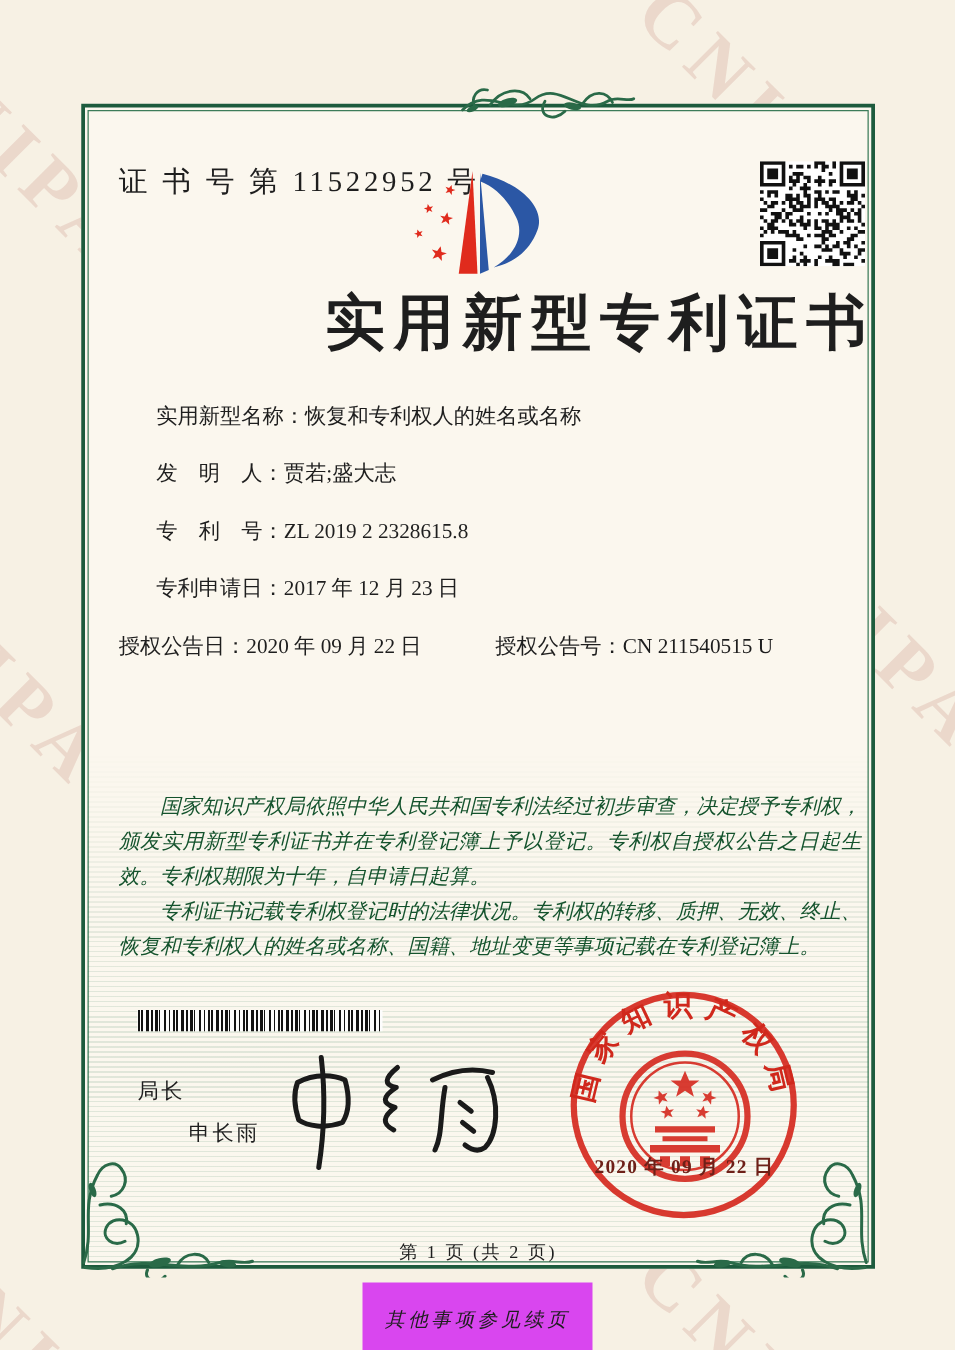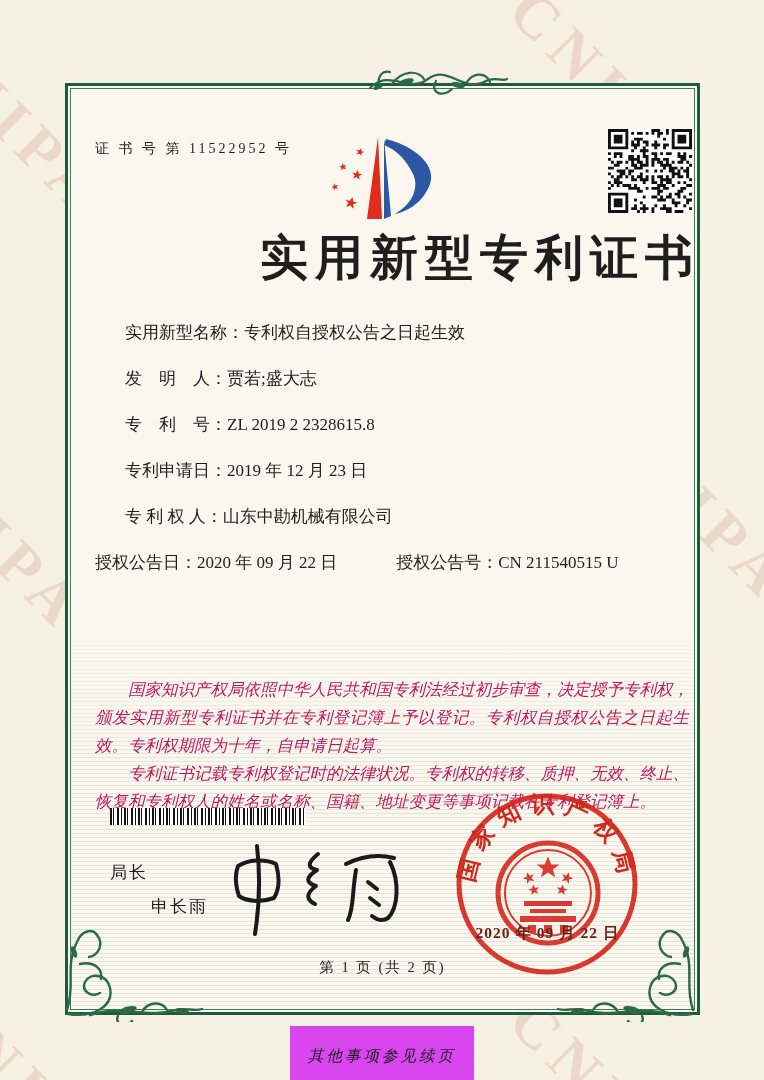--- a/index.html
+++ b/index.html
@@ -12,46 +12,46 @@
   .wm.faint{color:rgba(205,152,140,0.16);}
   
   .frame{position:absolute;left:65px;top:83px;width:635px;height:932px;
          box-sizing:border-box;border:3px solid #1d5b3d;background:#fbf7ee;}
   .frame-inner{position:absolute;inset:2px;border:1px solid #3d7c5a;}
   .guilloche{position:absolute;left:70px;top:600px;width:625px;height:410px;
       background:repeating-linear-gradient(0deg,rgba(35,110,70,0.12) 0 1px,rgba(0,0,0,0) 1px 4px);
       -webkit-mask-image:linear-gradient(to bottom,transparent 0,#000 45%);
       mask-image:linear-gradient(to bottom,transparent 0,#000 45%);}
   
-  .cert-no{position:absolute;left:95px;top:140px;font-size:14px;letter-spacing:3px;font-family:Liberation Serif, serif;}
+  .cert-no{position:absolute;left:95px;top:130px;font-size:23px;letter-spacing:3px;font-family:Liberation Serif, serif;}
   .title{position:absolute;left:65px;top:226px;width:635px;text-align:right;
          font-size:48px;font-weight:bold;letter-spacing:7px;}
   
   .fields{position:absolute;left:95px;top:321px;width:600px;font-size:17px;}
   .field-row{height:23px;margin-bottom:23px;white-space:nowrap;}
   .field-label{display:inline-block;margin-left:30px;}
   .grant-row span.col1{display:inline-block;width:297px;}
   
   .paras{position:absolute;left:95px;top:631px;width:594px;font-size:16.5px;
-         line-height:28px;font-style:italic;text-align:justify;color:#be185d;margin-top:45px;}
+         line-height:28px;font-style:italic;text-align:justify;color:#14532d;}
   .paras p{margin:0;text-indent:2em;}
   
   .barcode{position:absolute;left:110px;top:808px;width:196px;height:17px;
     background:repeating-linear-gradient(90deg,#121212 0 2px,#fdfdfd 2px 3px,#121212 3px 4px,
       #fdfdfd 4px 7px,#121212 7px 9px,#fdfdfd 9px 11px,#121212 11px 12px,#fdfdfd 12px 14px);}
   
   .signer-title{position:absolute;left:110px;top:861px;font-size:17px;letter-spacing:2px;}
   .signer-name{position:absolute;left:110px;top:895px;font-size:17px;letter-spacing:2px;margin-left:41px;}
   .signature{position:absolute;left:218px;top:840px;}
   
   .seal{position:absolute;left:452px;top:789px;}
   .seal-date{position:absolute;left:455px;top:923px;width:185px;text-align:center;
              font-size:15.5px;font-weight:bold;color:#6e2018;letter-spacing:1px;}
   
-  .page-info{position:absolute;left:65px;top:958px;width:635px;text-align:center;font-size:14.5px;letter-spacing:2px;}
+  .page-info{position:absolute;left:65px;top:992px;width:635px;text-align:center;font-size:14.5px;letter-spacing:2px;}
   .footer-note{position:absolute;left:50%;top:1026px;transform:translateX(-50%);
                background:#d946ef;padding:20px 18px;font-size:15.5px;font-style:italic;letter-spacing:3px;}
   .flourish{position:absolute;pointer-events:none;}
   .qr{position:absolute;left:608px;top:129px;}
   .logo{position:absolute;left:328px;top:124px;}
 </style>
 </head>
 <body>
 
 <div class="wm" style="left:-50px;top:10px;">CNIPA</div>
@@ -148,33 +148,30 @@
   <g fill="#111">
     <path d="M2 2h3v3h-3z M24 2h3v3h-3z M2 24h3v3h-3z"></path>
     <path class="qmods" d="M15 0h1v1h-1zM16 0h1v1h-1zM17 0h1v1h-1zM20 0h1v1h-1zM8 1h1v1h-1zM10 1h1v1h-1zM11 1h1v1h-1zM13 1h1v1h-1zM15 1h1v1h-1zM17 1h1v1h-1zM18 1h1v1h-1zM20 1h1v1h-1zM17 2h1v1h-1zM9 3h1v1h-1zM10 3h1v1h-1zM11 3h1v1h-1zM19 3h1v1h-1zM8 4h1v1h-1zM10 4h1v1h-1zM12 4h1v1h-1zM13 4h1v1h-1zM16 4h1v1h-1zM8 5h1v1h-1zM9 5h1v1h-1zM10 5h1v1h-1zM13 5h1v1h-1zM15 5h1v1h-1zM16 5h1v1h-1zM17 5h1v1h-1zM19 5h1v1h-1zM20 5h1v1h-1zM9 6h1v1h-1zM12 6h1v1h-1zM16 6h1v1h-1zM19 6h1v1h-1zM8 7h1v1h-1zM11 7h1v1h-1zM12 7h1v1h-1zM13 7h1v1h-1zM0 8h1v1h-1zM2 8h1v1h-1zM3 8h1v1h-1zM4 8h1v1h-1zM12 8h1v1h-1zM15 8h1v1h-1zM16 8h1v1h-1zM18 8h1v1h-1zM20 8h1v1h-1zM21 8h1v1h-1zM24 8h1v1h-1zM26 8h1v1h-1zM2 9h1v1h-1zM4 9h1v1h-1zM7 9h1v1h-1zM8 9h1v1h-1zM10 9h1v1h-1zM12 9h1v1h-1zM13 9h1v1h-1zM16 9h1v1h-1zM24 9h1v1h-1zM25 9h1v1h-1zM26 9h1v1h-1zM28 9h1v1h-1zM0 10h1v1h-1zM7 10h1v1h-1zM8 10h1v1h-1zM9 10h1v1h-1zM10 10h1v1h-1zM13 10h1v1h-1zM15 10h1v1h-1zM16 10h1v1h-1zM17 10h1v1h-1zM19 10h1v1h-1zM20 10h1v1h-1zM25 10h1v1h-1zM26 10h1v1h-1zM1 11h1v1h-1zM3 11h1v1h-1zM4 11h1v1h-1zM6 11h1v1h-1zM8 11h1v1h-1zM10 11h1v1h-1zM11 11h1v1h-1zM13 11h1v1h-1zM15 11h1v1h-1zM17 11h1v1h-1zM18 11h1v1h-1zM20 11h1v1h-1zM22 11h1v1h-1zM24 11h1v1h-1zM25 11h1v1h-1zM27 11h1v1h-1zM2 12h1v1h-1zM3 12h1v1h-1zM8 12h1v1h-1zM9 12h1v1h-1zM11 12h1v1h-1zM12 12h1v1h-1zM13 12h1v1h-1zM15 12h1v1h-1zM18 12h1v1h-1zM19 12h1v1h-1zM20 12h1v1h-1zM21 12h1v1h-1zM28 12h1v1h-1zM0 13h1v1h-1zM1 13h1v1h-1zM6 13h1v1h-1zM9 13h1v1h-1zM10 13h1v1h-1zM11 13h1v1h-1zM19 13h1v1h-1zM21 13h1v1h-1zM22 13h1v1h-1zM23 13h1v1h-1zM25 13h1v1h-1zM27 13h1v1h-1zM3 14h1v1h-1zM4 14h1v1h-1zM5 14h1v1h-1zM7 14h1v1h-1zM8 14h1v1h-1zM13 14h1v1h-1zM16 14h1v1h-1zM18 14h1v1h-1zM21 14h1v1h-1zM22 14h1v1h-1zM24 14h1v1h-1zM26 14h1v1h-1zM27 14h1v1h-1zM0 15h1v1h-1zM4 15h1v1h-1zM5 15h1v1h-1zM7 15h1v1h-1zM11 15h1v1h-1zM22 15h1v1h-1zM23 15h1v1h-1zM24 15h1v1h-1zM27 15h1v1h-1zM1 16h1v1h-1zM3 16h1v1h-1zM4 16h1v1h-1zM6 16h1v1h-1zM8 16h1v1h-1zM10 16h1v1h-1zM11 16h1v1h-1zM13 16h1v1h-1zM15 16h1v1h-1zM17 16h1v1h-1zM18 16h1v1h-1zM20 16h1v1h-1zM22 16h1v1h-1zM24 16h1v1h-1zM25 16h1v1h-1zM27 16h1v1h-1zM2 17h1v1h-1zM3 17h1v1h-1zM8 17h1v1h-1zM9 17h1v1h-1zM11 17h1v1h-1zM12 17h1v1h-1zM13 17h1v1h-1zM15 17h1v1h-1zM18 17h1v1h-1zM19 17h1v1h-1zM20 17h1v1h-1zM21 17h1v1h-1zM28 17h1v1h-1zM0 18h1v1h-1zM2 18h1v1h-1zM3 18h1v1h-1zM4 18h1v1h-1zM12 18h1v1h-1zM15 18h1v1h-1zM16 18h1v1h-1zM18 18h1v1h-1zM20 18h1v1h-1zM21 18h1v1h-1zM24 18h1v1h-1zM26 18h1v1h-1zM1 19h1v1h-1zM3 19h1v1h-1zM5 19h1v1h-1zM6 19h1v1h-1zM7 19h1v1h-1zM9 19h1v1h-1zM17 19h1v1h-1zM18 19h1v1h-1zM19 19h1v1h-1zM22 19h1v1h-1zM27 19h1v1h-1zM28 19h1v1h-1zM0 20h1v1h-1zM7 20h1v1h-1zM8 20h1v1h-1zM9 20h1v1h-1zM10 20h1v1h-1zM13 20h1v1h-1zM15 20h1v1h-1zM16 20h1v1h-1zM17 20h1v1h-1zM19 20h1v1h-1zM20 20h1v1h-1zM25 20h1v1h-1zM26 20h1v1h-1zM10 21h1v1h-1zM11 21h1v1h-1zM17 21h1v1h-1zM18 21h1v1h-1zM24 21h1v1h-1zM25 21h1v1h-1zM17 22h1v1h-1zM21 22h1v1h-1zM23 22h1v1h-1zM24 22h1v1h-1zM28 22h1v1h-1zM12 23h1v1h-1zM15 23h1v1h-1zM16 23h1v1h-1zM18 23h1v1h-1zM20 23h1v1h-1zM21 23h1v1h-1zM24 23h1v1h-1zM26 23h1v1h-1zM9 24h1v1h-1zM17 24h1v1h-1zM18 24h1v1h-1zM19 24h1v1h-1zM22 24h1v1h-1zM27 24h1v1h-1zM28 24h1v1h-1zM11 25h1v1h-1zM22 25h1v1h-1zM23 25h1v1h-1zM24 25h1v1h-1zM27 25h1v1h-1zM9 26h1v1h-1zM12 26h1v1h-1zM16 26h1v1h-1zM19 26h1v1h-1zM23 26h1v1h-1zM26 26h1v1h-1zM8 27h1v1h-1zM9 27h1v1h-1zM11 27h1v1h-1zM12 27h1v1h-1zM13 27h1v1h-1zM15 27h1v1h-1zM18 27h1v1h-1zM19 27h1v1h-1zM20 27h1v1h-1zM21 27h1v1h-1zM28 27h1v1h-1zM10 28h1v1h-1zM12 28h1v1h-1zM15 28h1v1h-1zM20 28h1v1h-1zM21 28h1v1h-1zM23 28h1v1h-1zM24 28h1v1h-1zM25 28h1v1h-1z"></path>
   </g>
 </svg>
 
 <div class="title">实用新型专利证书</div>
 
 <div class="fields">
   <div class="field-row">
-    <span class="field-label">实用新型名称：</span><span>专利权自授权公告之日起生效</span>
+    <span class="field-label">实用新型名称：</span><span>恢复和专利权人的姓名或名称</span>
   </div>
   <div class="field-row">
     <span class="field-label">发　明　人：</span><span>贾若;盛大志</span>
   </div>
   <div class="field-row">
     <span class="field-label">专　利　号：</span><span>ZL 2019 2 2328615.8</span>
   </div>
   <div class="field-row">
-    <span class="field-label">专利申请日：</span><span>2019 年 12 月 23 日</span>
-  </div>
-  <div class="field-row">
-    <span class="field-label">专 利 权 人：</span><span>山东中勘机械有限公司</span>
+    <span class="field-label">专利申请日：</span><span>2017 年 12 月 23 日</span>
   </div>
   <div class="field-row grant-row">
     <span class="col1"><span>授权公告日：</span><span>2020 年 09 月 22 日</span></span>
     <span><span>授权公告号：</span><span>CN 211540515 U</span></span>
   </div>
 </div>
 
 <div class="paras">
   <p>国家知识产权局依照中华人民共和国专利法经过初步审查，决定授予专利权，颁发实用新型专利证书并在专利登记簿上予以登记。专利权自授权公告之日起生效。专利权期限为十年，自申请日起算。</p>
   <p>专利证书记载专利权登记时的法律状况。专利权的转移、质押、无效、终止、恢复和专利权人的姓名或名称、国籍、地址变更等事项记载在专利登记簿上。</p>

